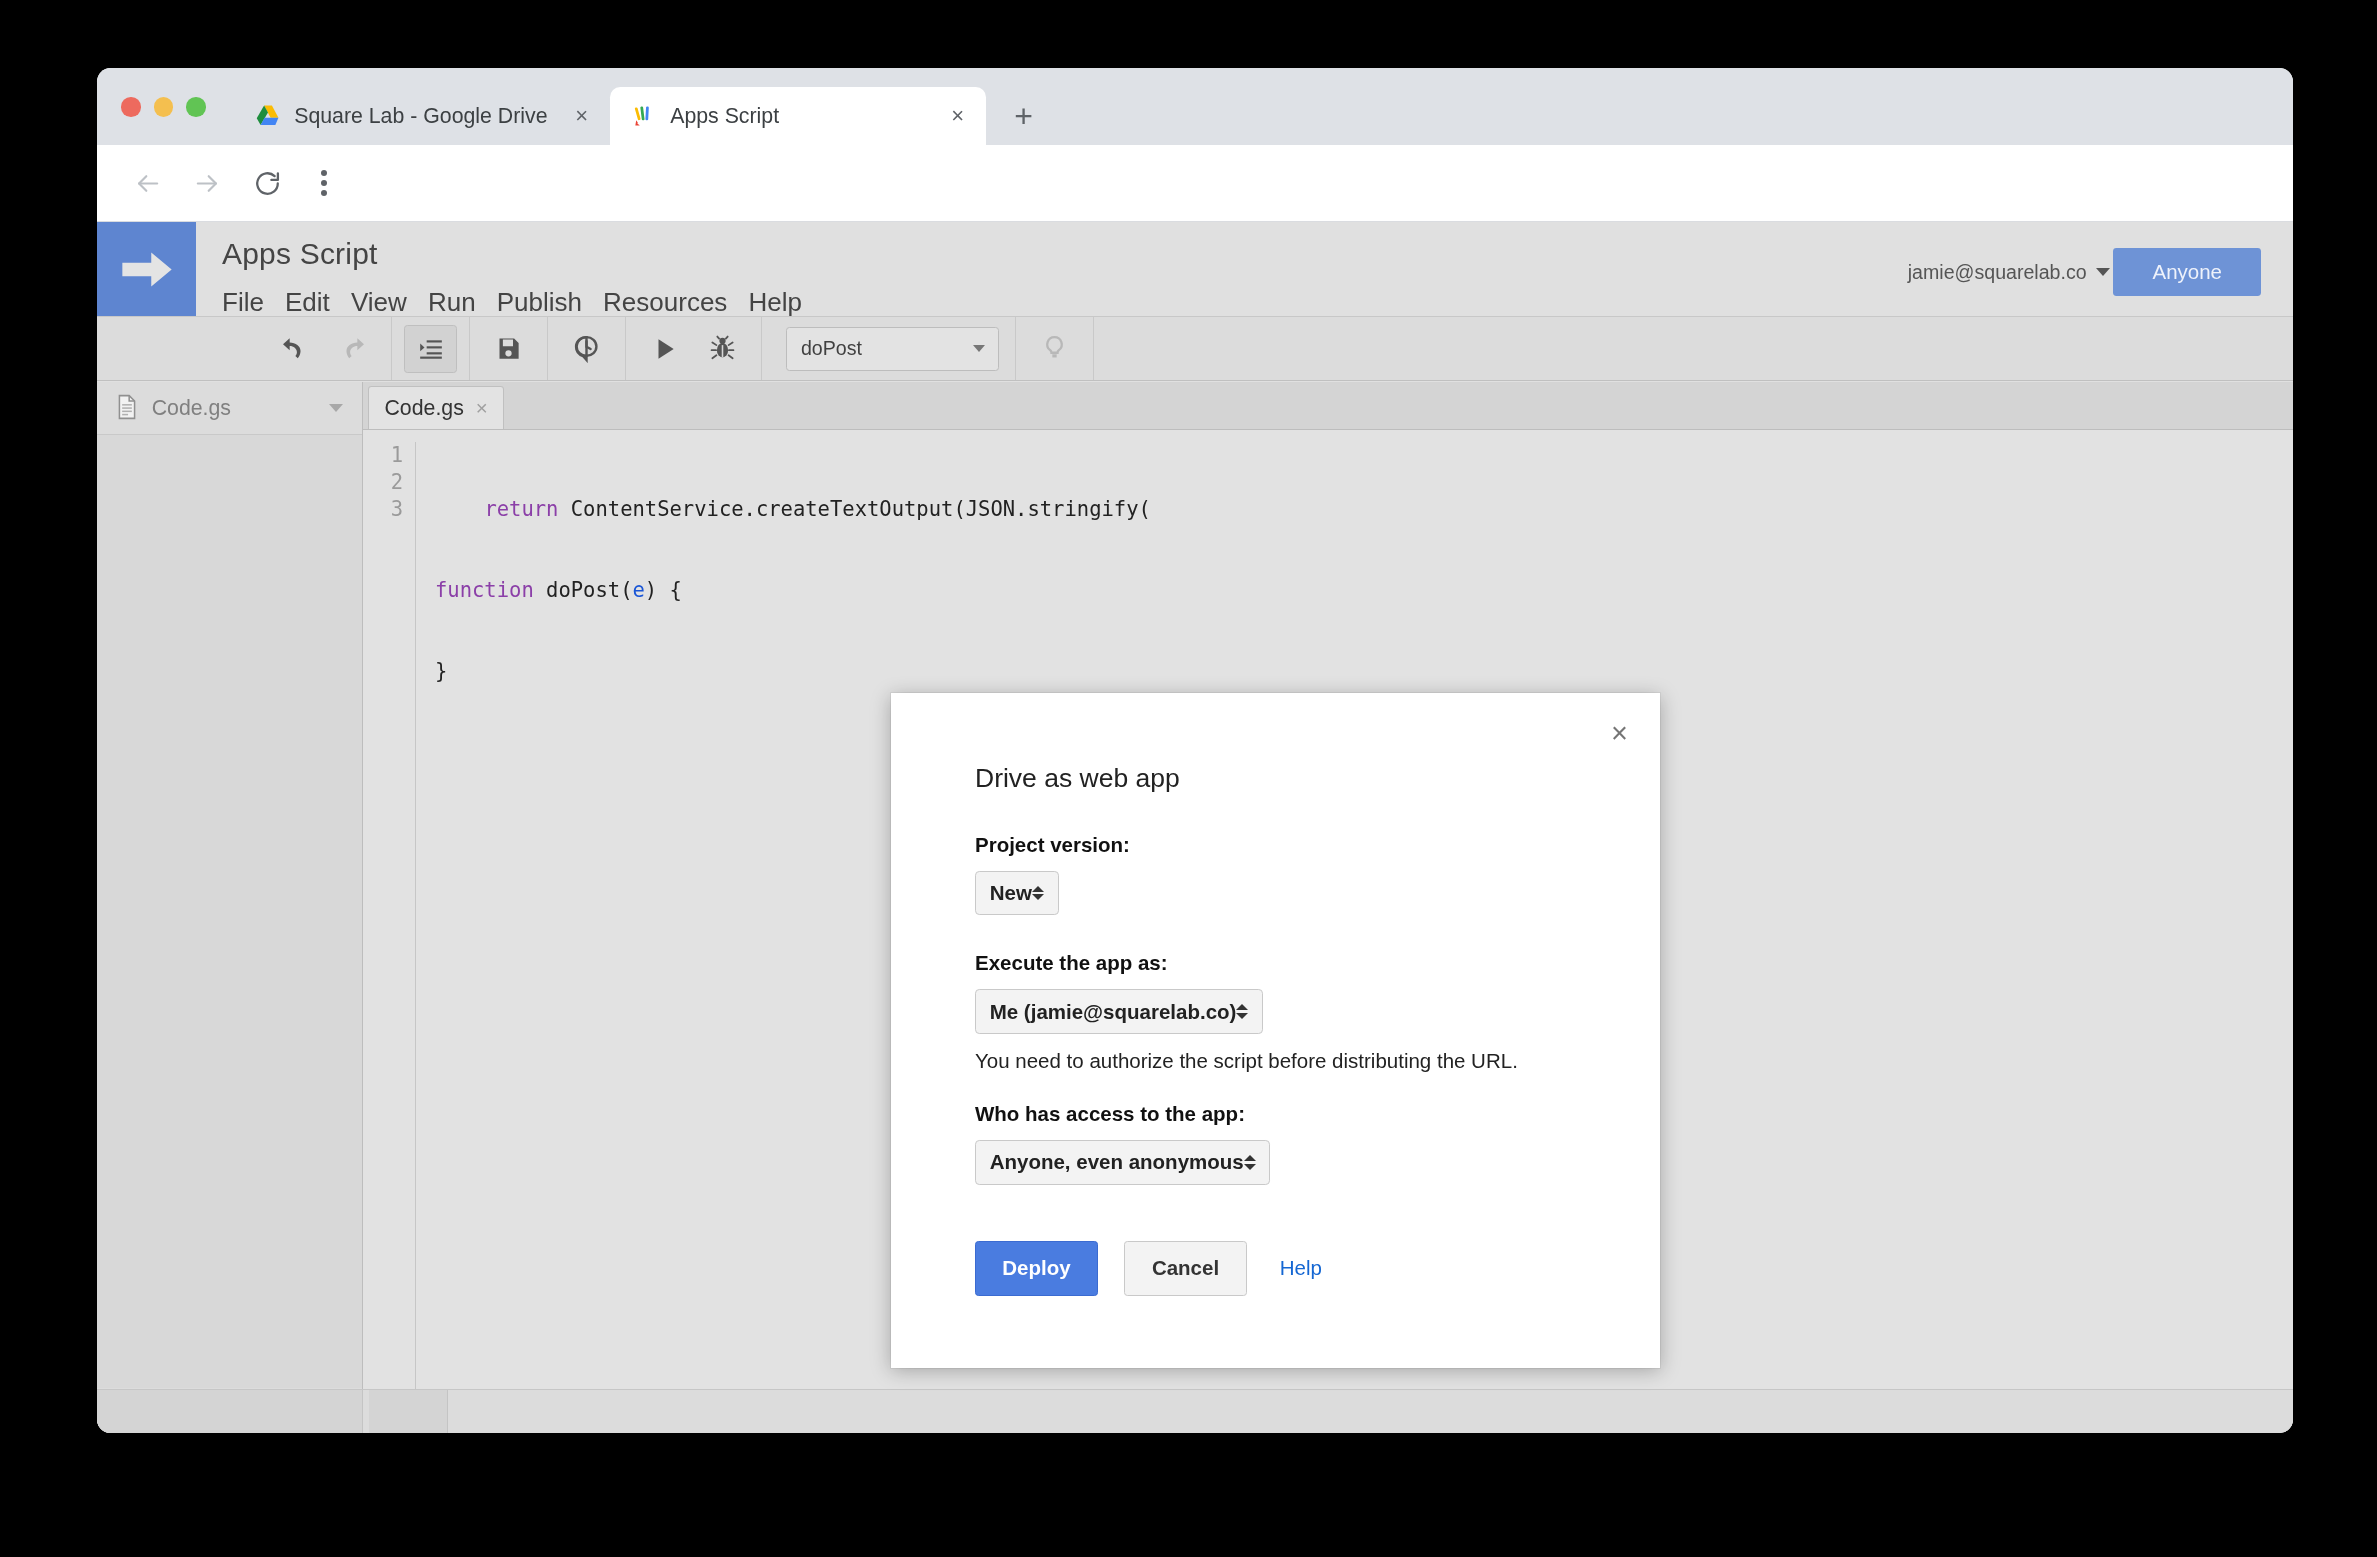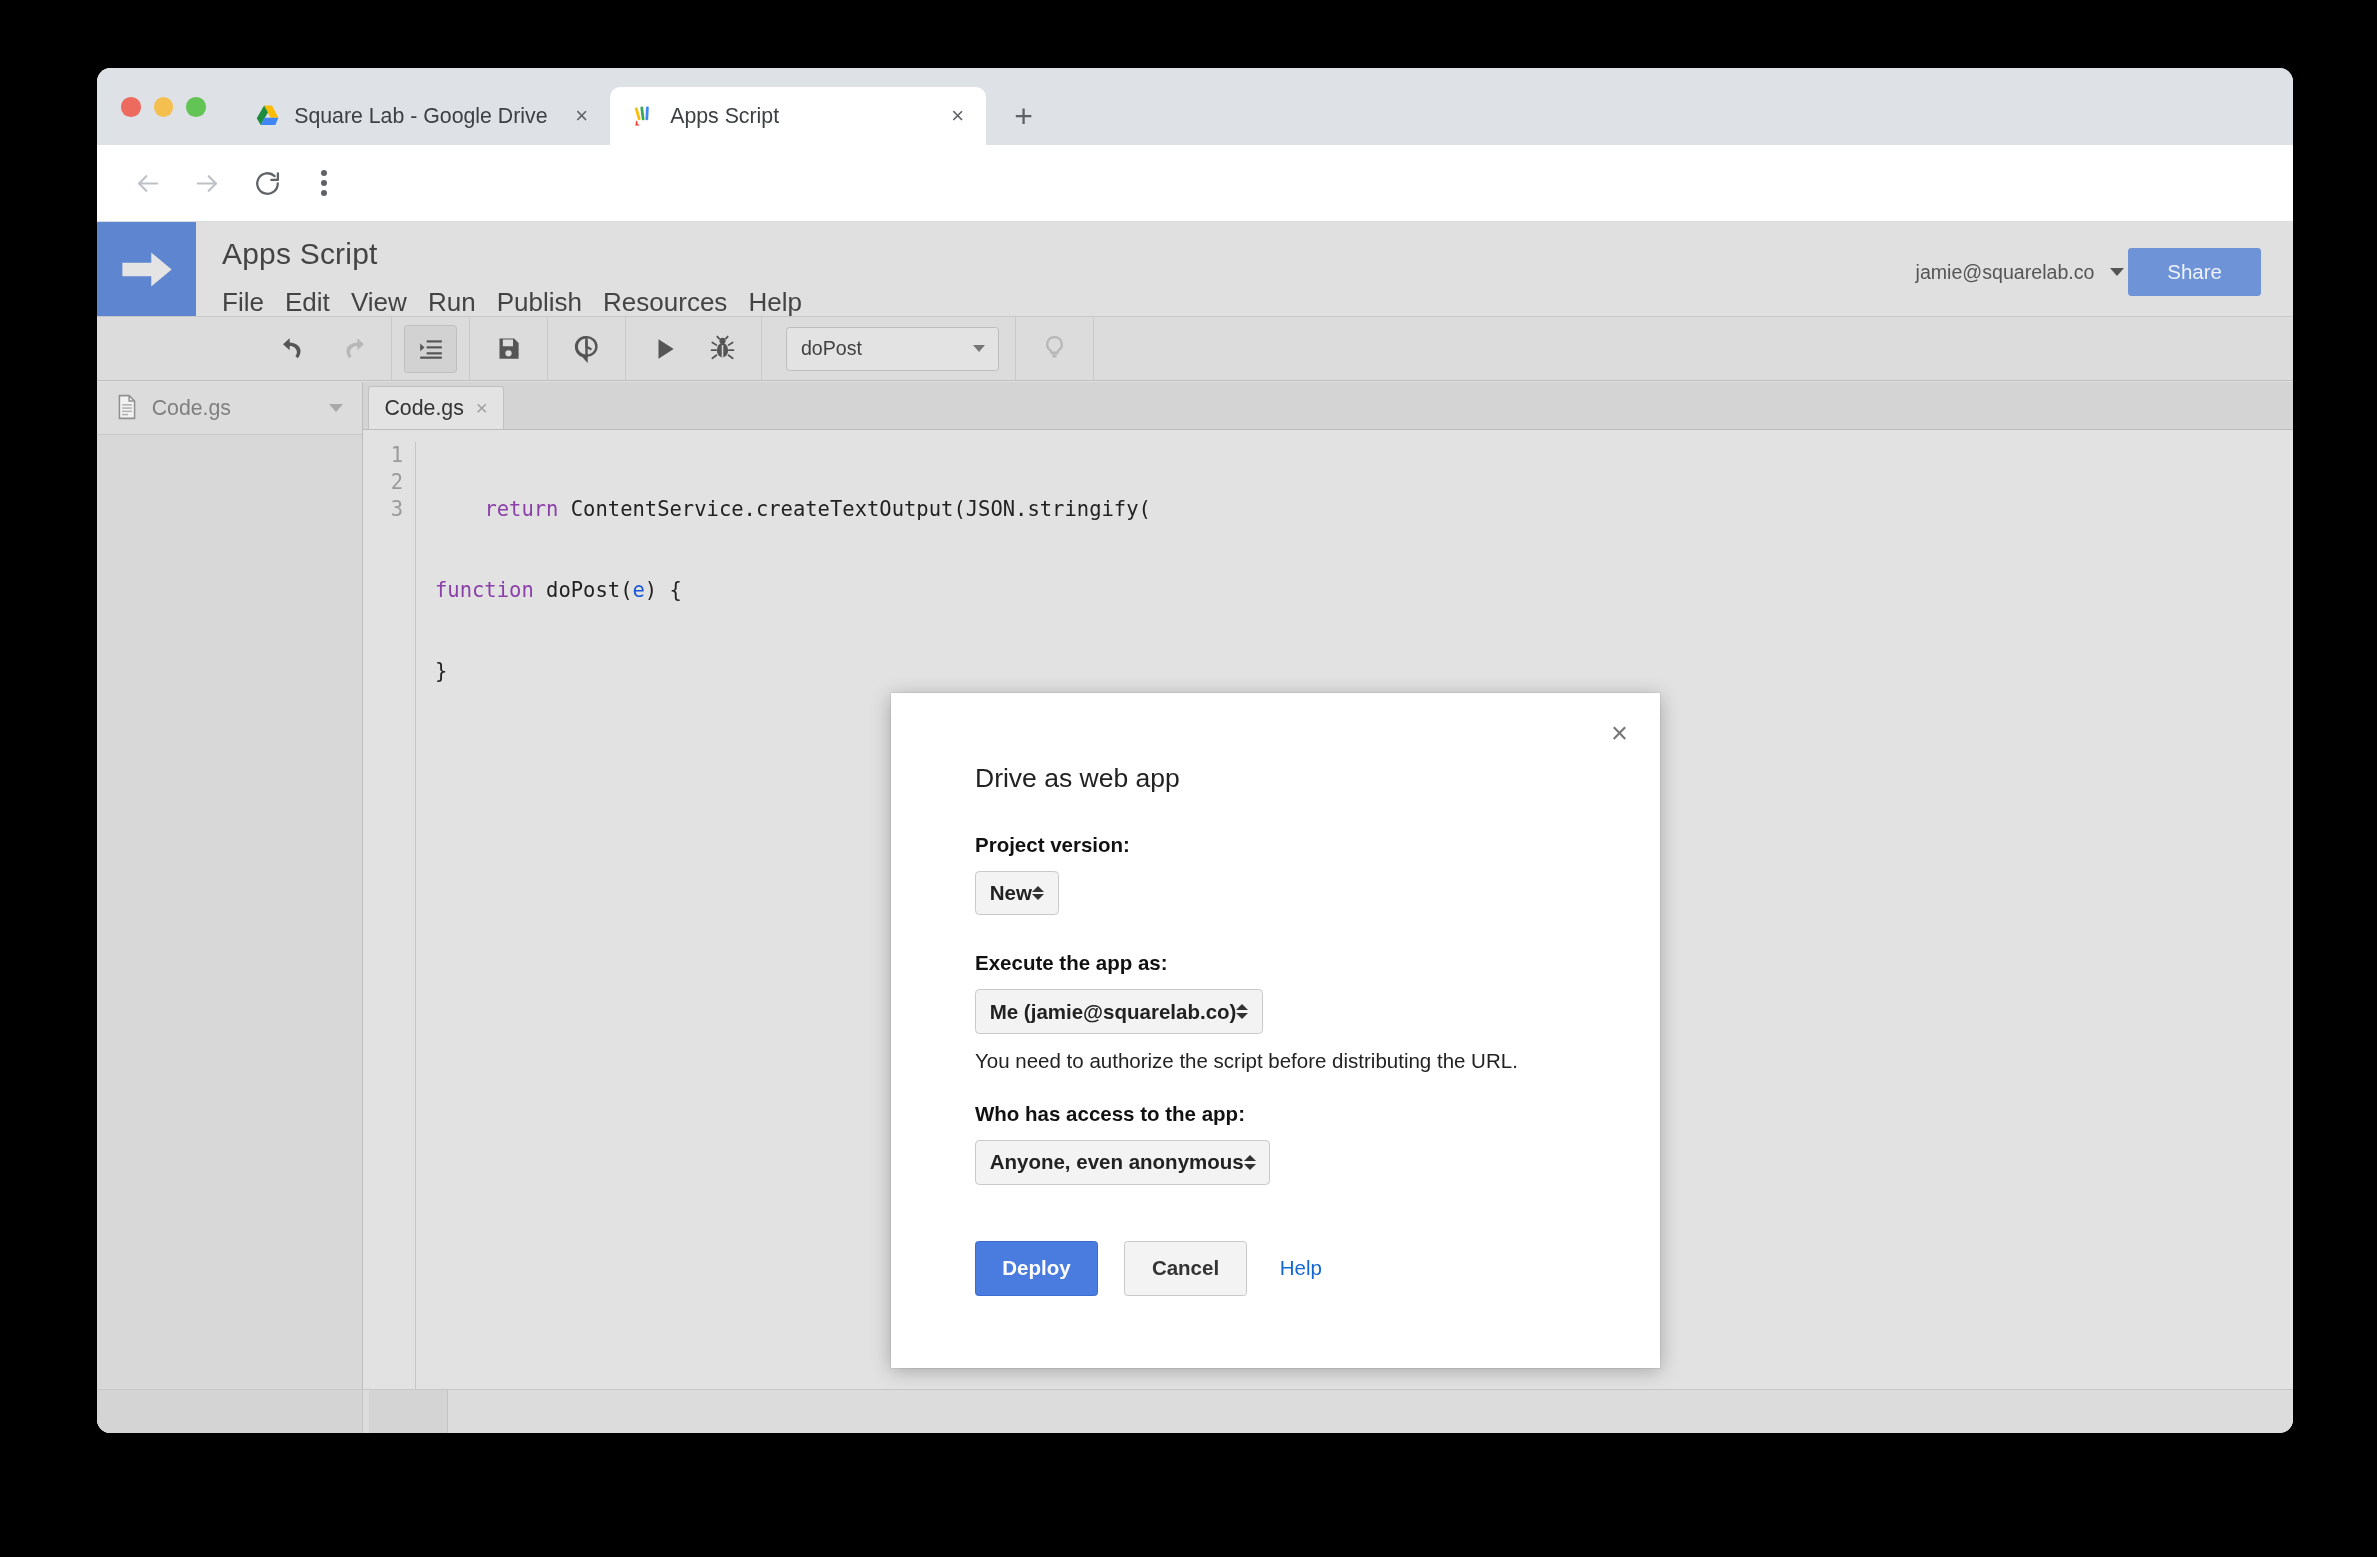--- a/index.html
+++ b/index.html
@@ -173,21 +173,21 @@
     margin-right: 5.1px;
   }
   .acct {
     position: absolute;
     right: 32px; top: 13.7px;
     text-align: right;
   }
   .acct-email {
     font-size: 19.6px;
     color: #555;
-    display: inline-flex; align-items: center; gap: 16px;
+    display: inline-flex; align-items: center; gap: 9px;
   }
   .caret-down {
     width: 0; height: 0;
     border-left: 7.7px solid transparent;
     border-right: 7.7px solid transparent;
     border-top: 8.5px solid #555;
     display: inline-block;
   }
   .share-btn {
     margin-top: 12px;
@@ -518,21 +518,21 @@
           <span class="menu-item">Publish</span>
           <span class="menu-item">Resources</span>
           <span class="menu-item">Help</span>
         </div>
       </div>
       <div class="acct">
         <div class="acct-email">
           <span>jamie@squarelab.co</span>
           <span class="caret-down"></span>
         </div>
-        <div class="share-btn">Share</div>
+        <div class="share-btn">Anyone</div>
       </div>
     </div>
 
     <div class="app-toolbar">
       <div class="tgroup">
         <div class="tbtn">
           <svg width="29" height="29" viewBox="0 0 24 24" fill="#555">
             <path d="M8 7V3.5L2.5 8.5 8 13.5V10c3.3 0 6 2.2 6 5 0 1.2-.5 2.3-1.3 3.2l2 1.8C16 18.5 17 16.4 17 14c0-4-4-7-9-7z"></path>
           </svg>
         </div>

